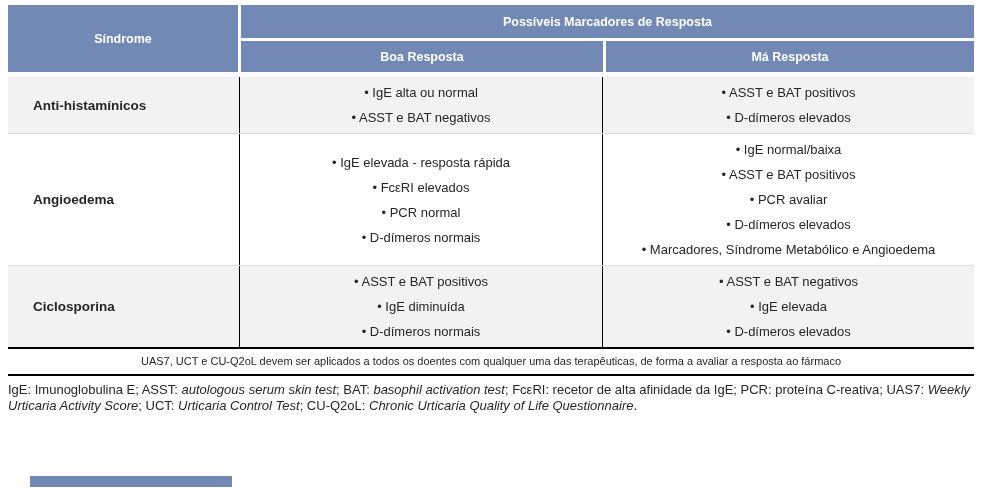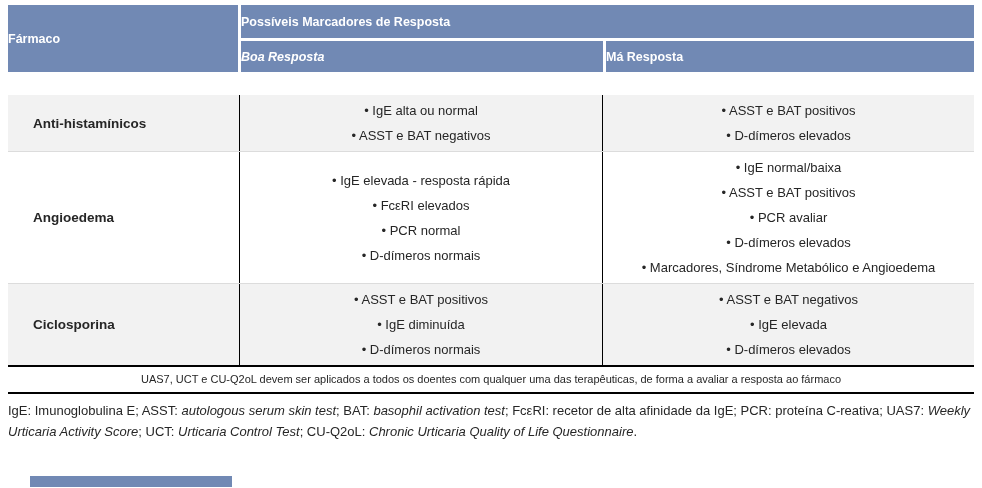--- a/index.html
+++ b/index.html
@@ -18,30 +18,30 @@
     display:grid;
     grid-template-columns:230px 362px 368px;
     grid-template-rows:33px 31px;
     gap:3px;
   }
   .hcell{
     background:var(--header-blue,#7189b4);
     color:#fff;
     font-weight:bold;
     font-size:12.5px;
-    display:flex;align-items:center;justify-content:flex-start;
+    display:flex;align-items:center;justify-content:center;
     text-align:center;
   }
   .hcell-farmaco{grid-row:1/3;grid-column:1;}
   .hcell-group{grid-row:1;grid-column:2/4;}
-  .hcell-good{grid-row:2;grid-column:2;font-style:italic;}
+  .hcell-good{grid-row:2;grid-column:2;}
   .hcell-bad{grid-row:2;grid-column:3;}
 
   
-  .tbl-body{margin-top:23px;border-bottom:2px solid #000;}
+  .tbl-body{margin-top:5px;border-bottom:2px solid #000;}
   .body-row{display:flex;}
   .body-row.alt{background:#f2f2f2;}
   .body-row + .body-row{border-top:1px solid #dcdcdc;}
   .cell{
     display:flex;flex-direction:column;justify-content:center;
     padding:3px 0;
     box-sizing:border-box;
   }
   .cell-drug{
     width:231px;
@@ -68,42 +68,42 @@
     border-bottom:2px solid #000;
     text-align:center;
     font-size:11px;
     padding:6px 0 7px 0;
   }
 
   
   .legend{
     margin-top:6px;
     font-size:13px;
-    line-height:21px;
+    line-height:16px;
     text-align:left;
   }
   .legend .it{font-style:italic;}
 
   
   .next-table-bar{
     position:absolute;
     left:30px;top:476px;
     width:202px;height:11px;
     background:var(--header-blue,#7189b4);
   }
 </style>
 </head>
 <body>
 
 <div class="page" style="--header-blue: #7189b4; color: rgb(38, 38, 38);">
   <div class="doc">
 
     <div class="tbl-header">
       <div class="hcell hcell-farmaco">
-        <span>Fármaco</span>
+        <span>Síndrome</span>
       </div>
       <div class="hcell hcell-group">
         <span>Possíveis Marcadores de Resposta</span>
       </div>
       <div class="hcell hcell-good">
         <span>Boa Resposta</span>
       </div>
       <div class="hcell hcell-bad">
         <span>Má Resposta</span>
       </div>

